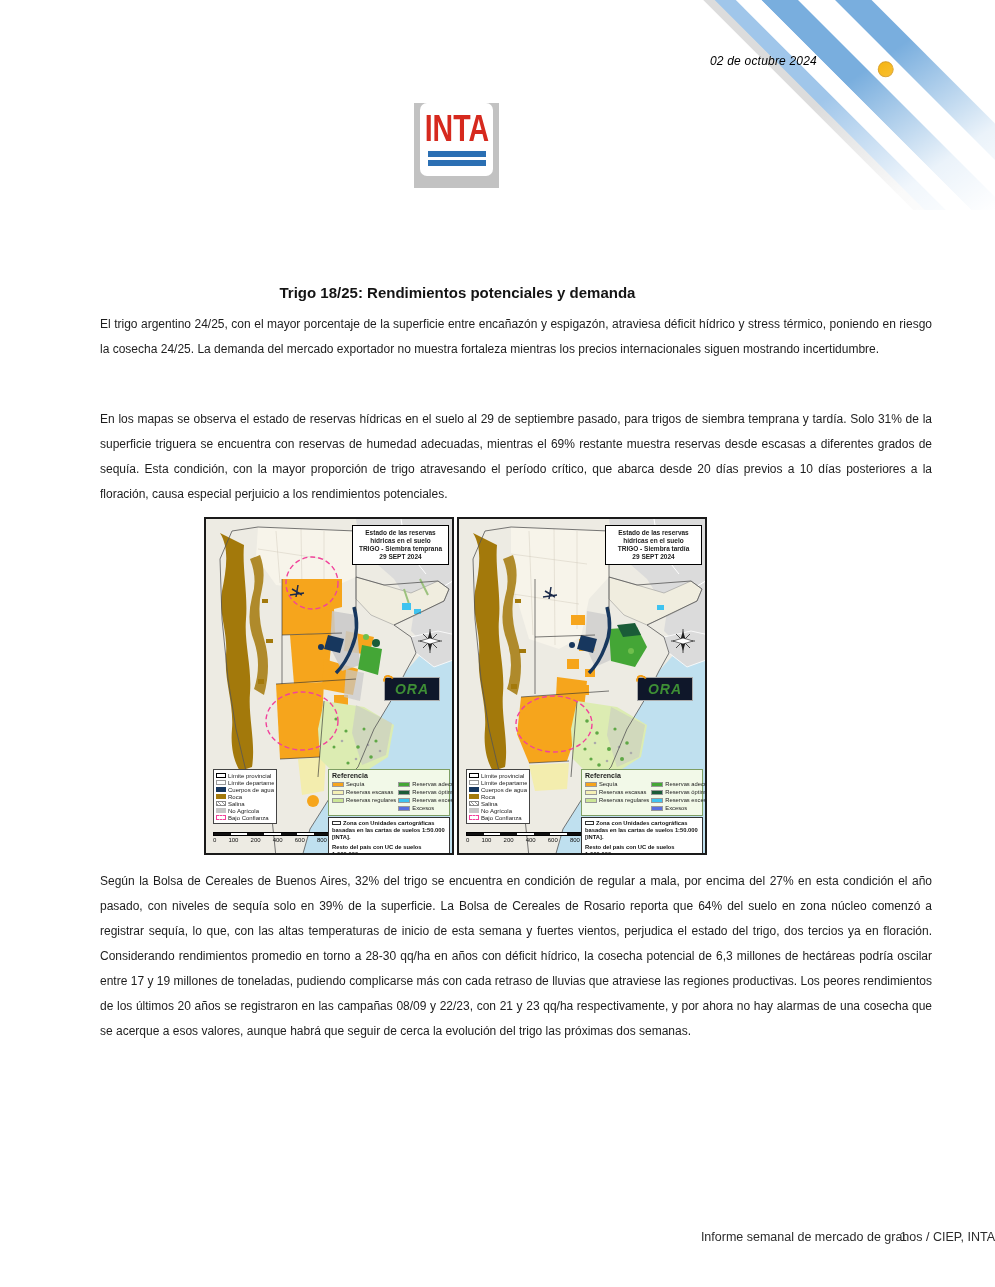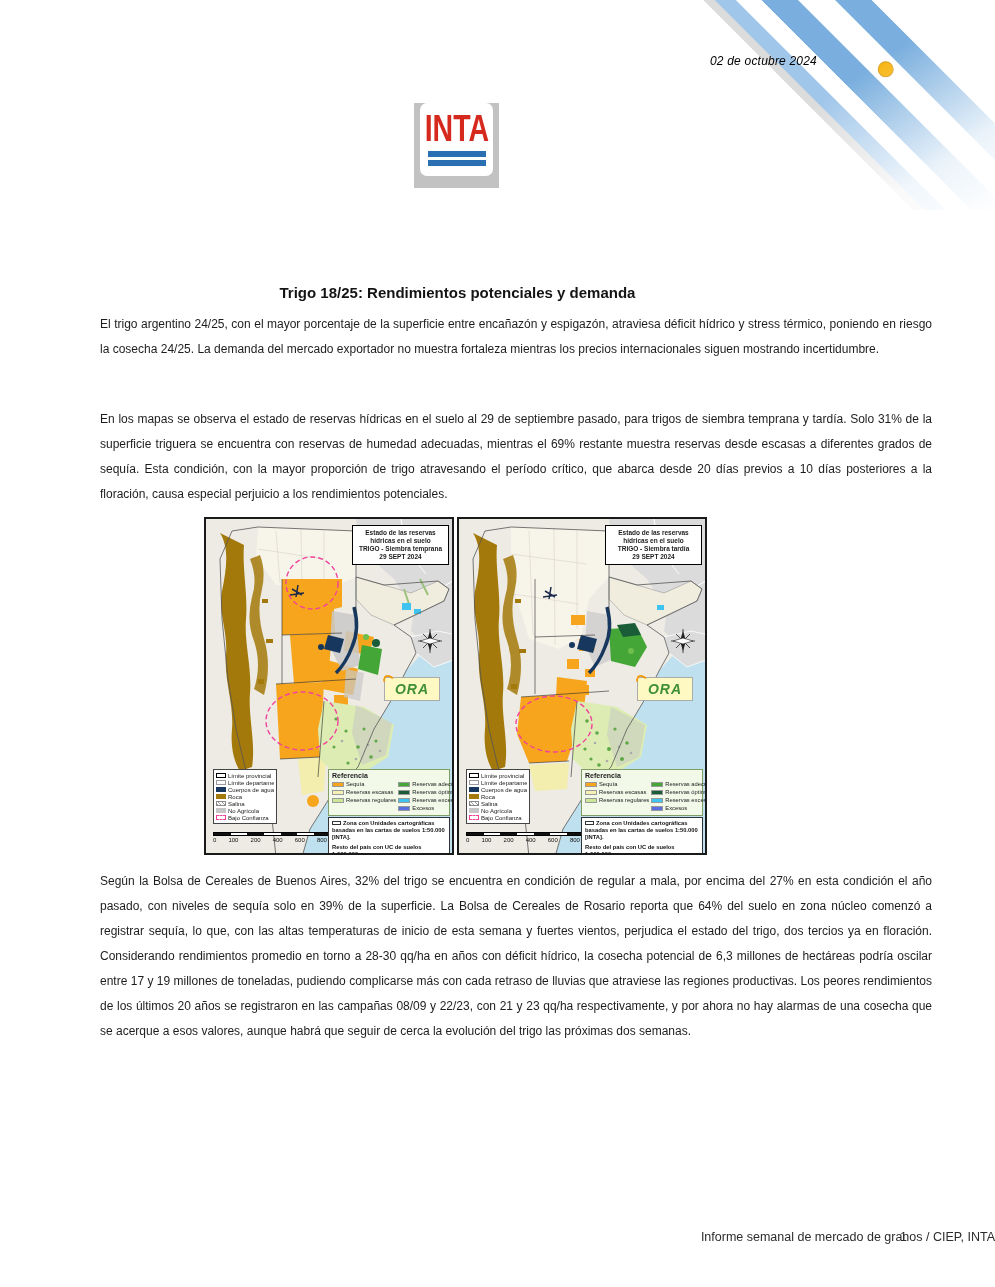--- a/index.html
+++ b/index.html
@@ -50,21 +50,21 @@
           background:#EDEBE3; overflow:hidden; }
   .map svg { position:absolute; left:0; top:0; }
 
   .map-title {
     position:absolute; left:146px; top:6px; width:97px;
     background:#fff; border:1px solid #000; padding:3px 2px;
     font-size:6.5px; line-height:8px; font-weight:bold; text-align:center;
   }
   .ora {
     position:absolute; left:178px; top:158px; width:56px; height:24px;
-    background:#fef9c3; border:1px solid #ABABAB;
+    background:#0f172a; border:1px solid #ABABAB;
     display:flex; align-items:center; justify-content:center;
   }
   .ora-text { position:relative; color:#3E8F35; font-weight:bold;
               font-size:14px; letter-spacing:1px; font-style:italic; }
   .ora-arc { position:absolute; left:-2px; top:-3px; width:11px; height:10px;
              border:2px solid transparent; border-top-color:#F29A11;
              border-left-color:#F29A11; border-radius:50%; transform:rotate(20deg); }
 
   .mini-box {
     position:absolute; left:7px; top:250px; width:64px;

